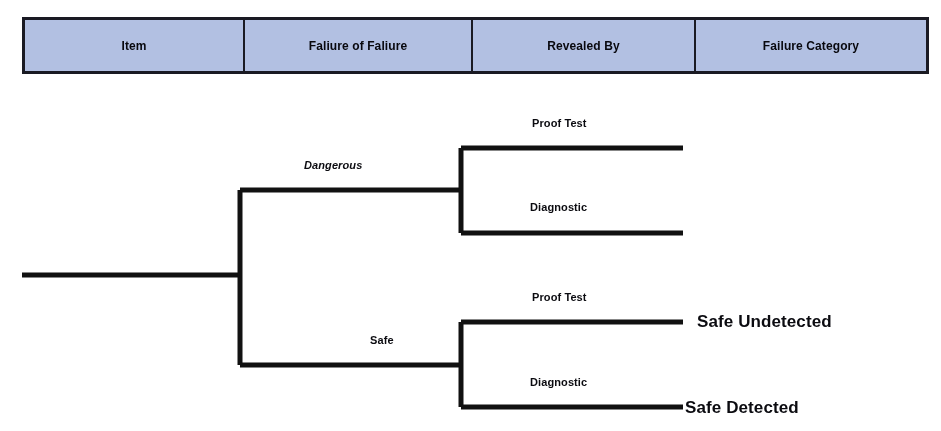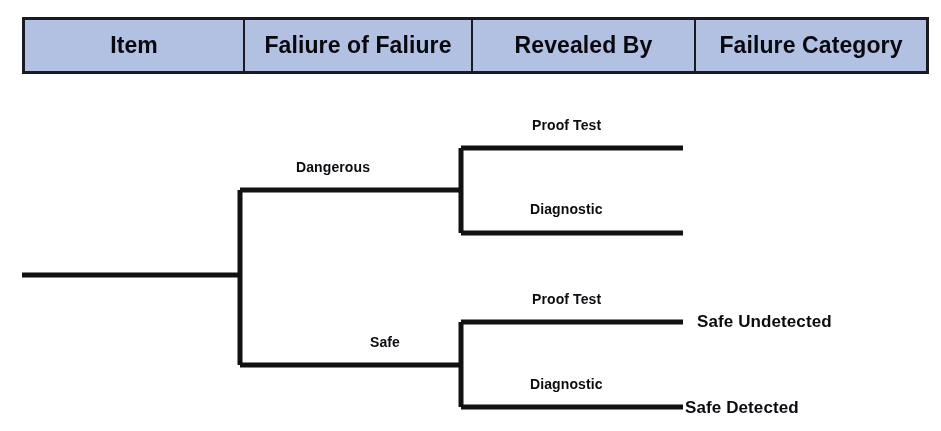--- a/index.html
+++ b/index.html
@@ -31,21 +31,21 @@
     border-collapse: collapse;
     table-layout: fixed;
     border: 3px solid #1a1a23;
     box-sizing: border-box;
   }
   .header-table td {
     border: 2px solid #1a1a23;
     background: #b2c0e2;
     text-align: center;
     vertical-align: middle;
-    font-size: 23px;
+    font-size: 12px;
     font-weight: bold;
     color: #08080e;
     letter-spacing: 0.1px;
     padding: 0;
   }
   .col-item    { width: 218px; }
   .col-result  { width: 226px; }
   .col-rev     { width: 221px; }
   .col-cat     { width: 230px; }
 
@@ -53,28 +53,28 @@
   #tree {
     position: absolute;
     left: 0;
     top: 0;
     width: 941px;
     height: 431px;
     pointer-events: none;
   }
   .tree-label {
     position: absolute;
-    font-size: 14px;
+    font-size: 11px;
     font-weight: bold;
     color: #0b0b10;
     white-space: nowrap;
     letter-spacing: 0.1px;
     line-height: 1;
   }
-  .lbl-dangerous  { left: 296px; top: 160px; }
+  .lbl-dangerous  { left: 304px; top: 160px; font-style: italic; }
   .lbl-safe       { left: 322px; top: 335px; margin-left: 48px; }
   .lbl-pt-top     { left: 532px; top: 118px; }
   .lbl-dg-top     { left: 530px; top: 202px; }
   .lbl-pt-bot     { left: 532px; top: 292px; }
   .lbl-dg-bot     { left: 530px; top: 377px; }
 
   .leaf-label {
     position: absolute;
     font-size: 17px;
     font-weight: bold;

